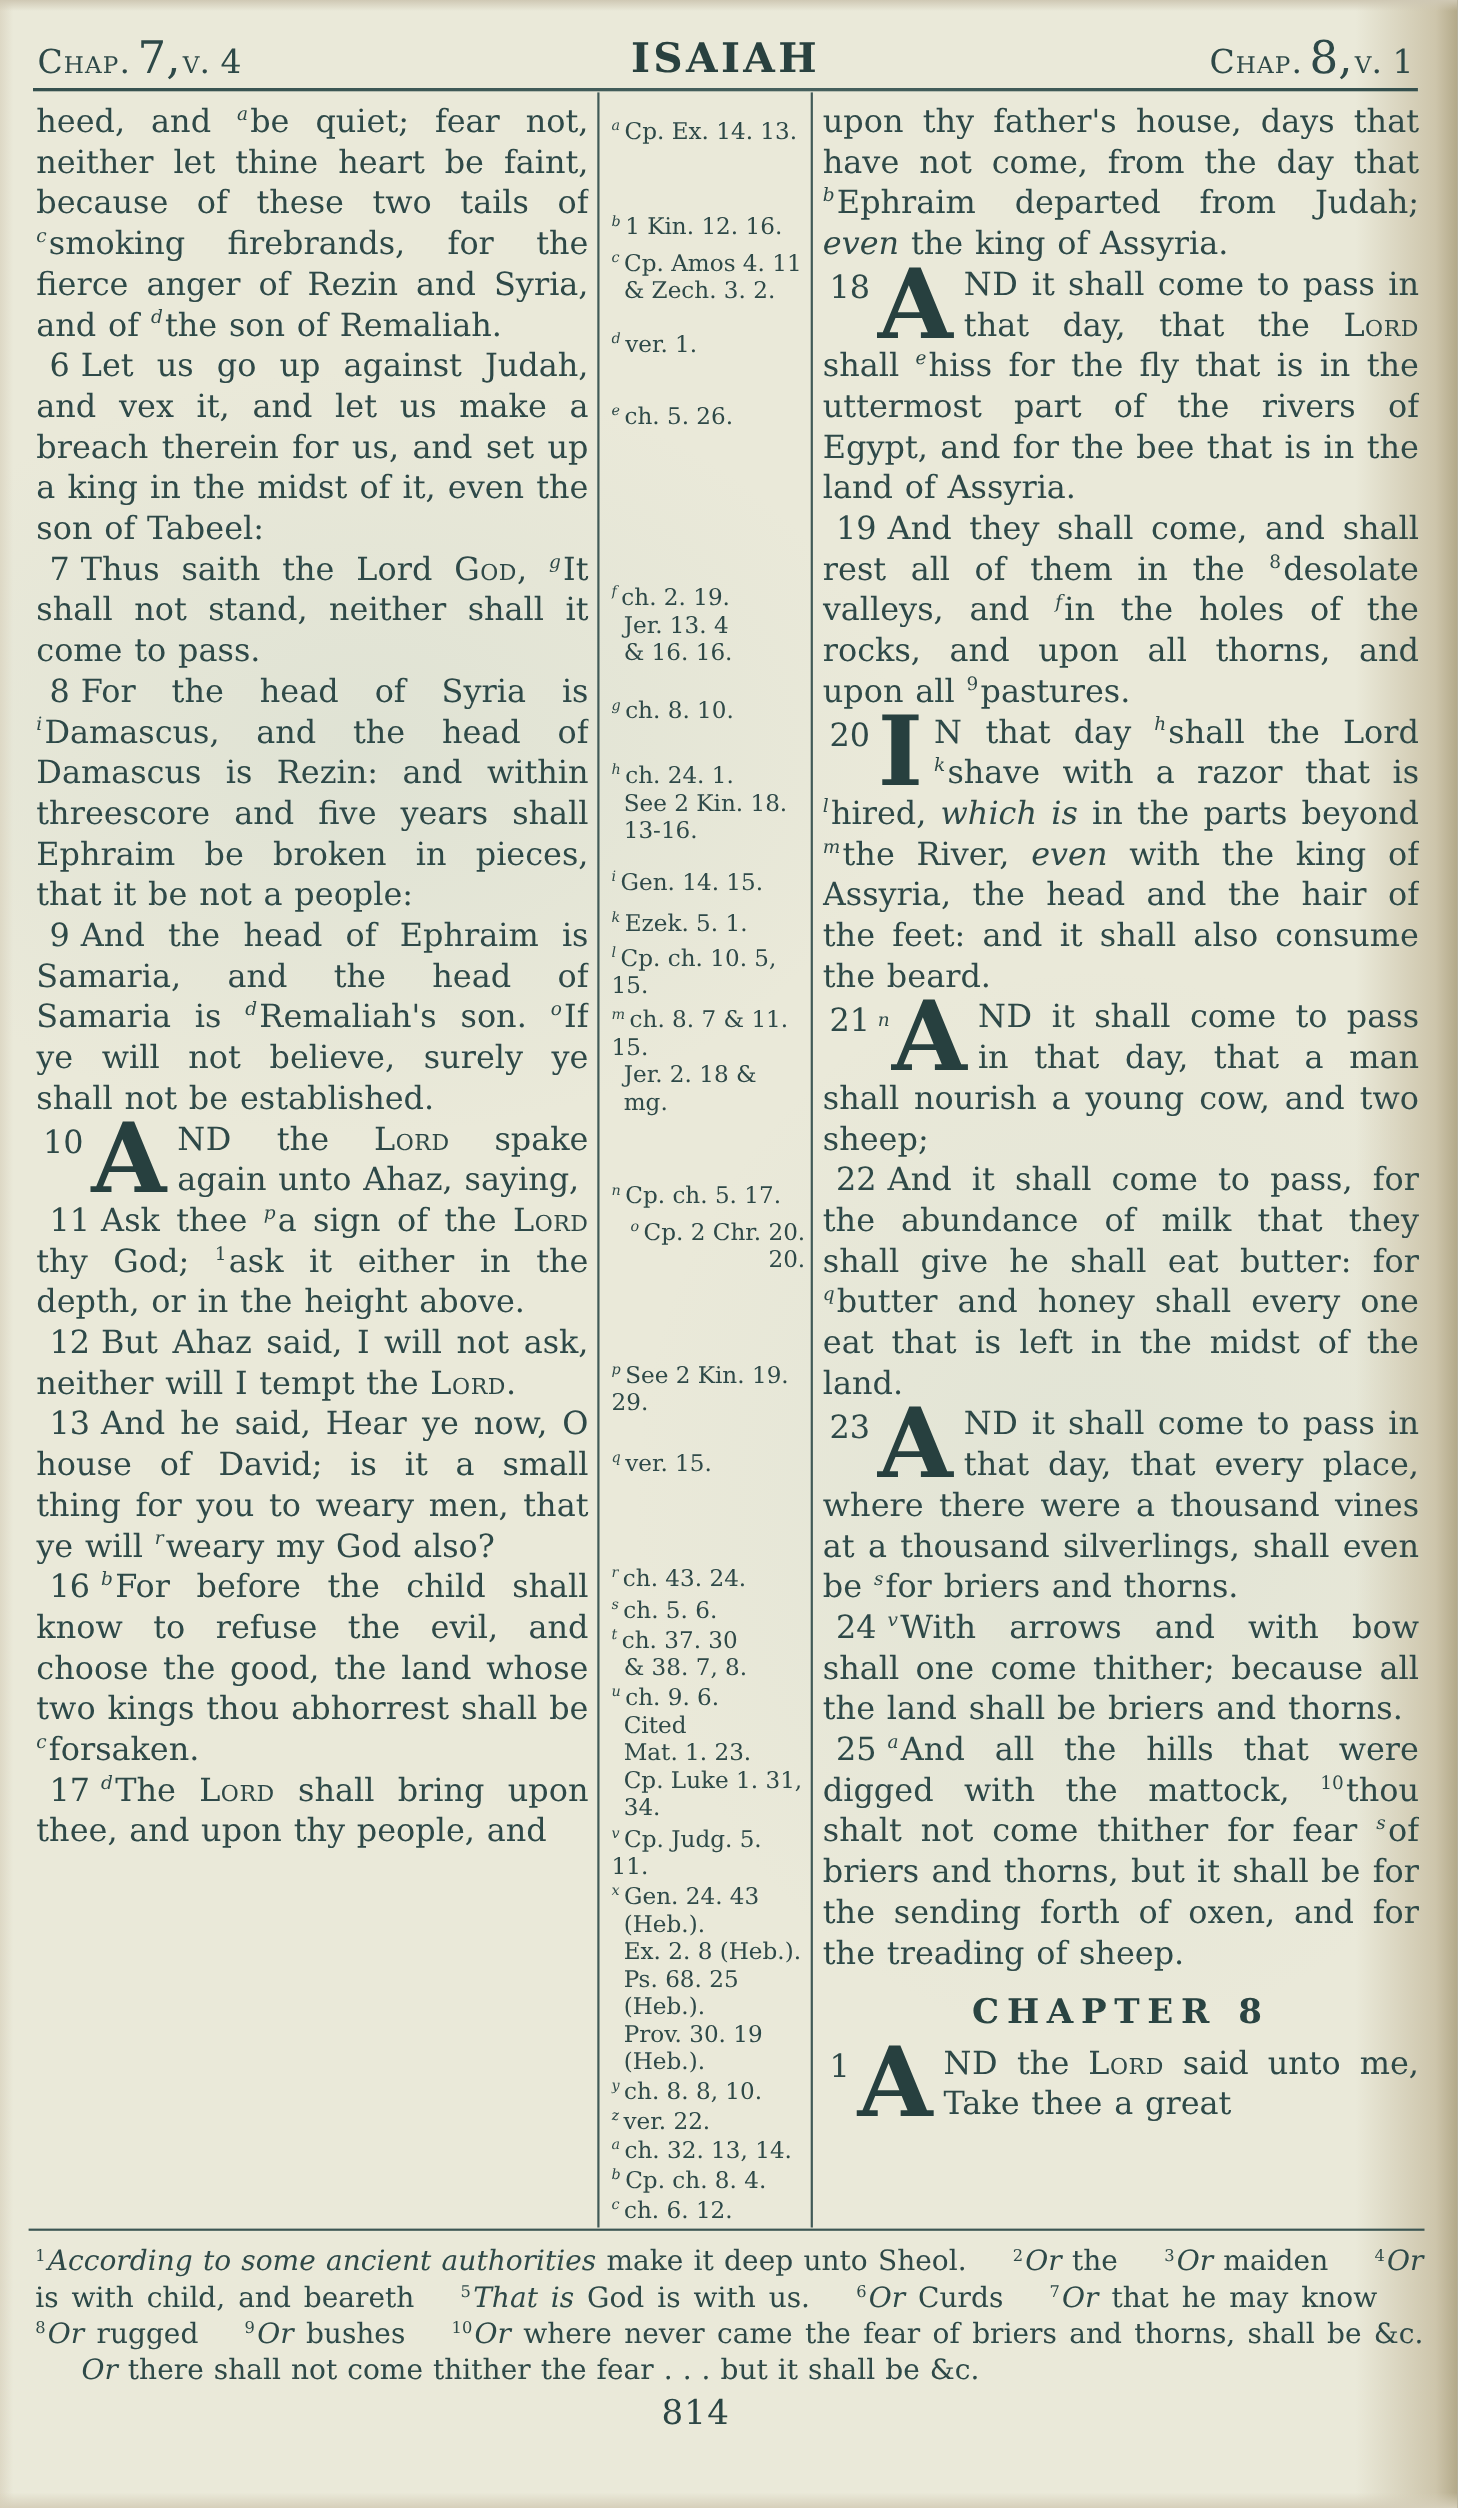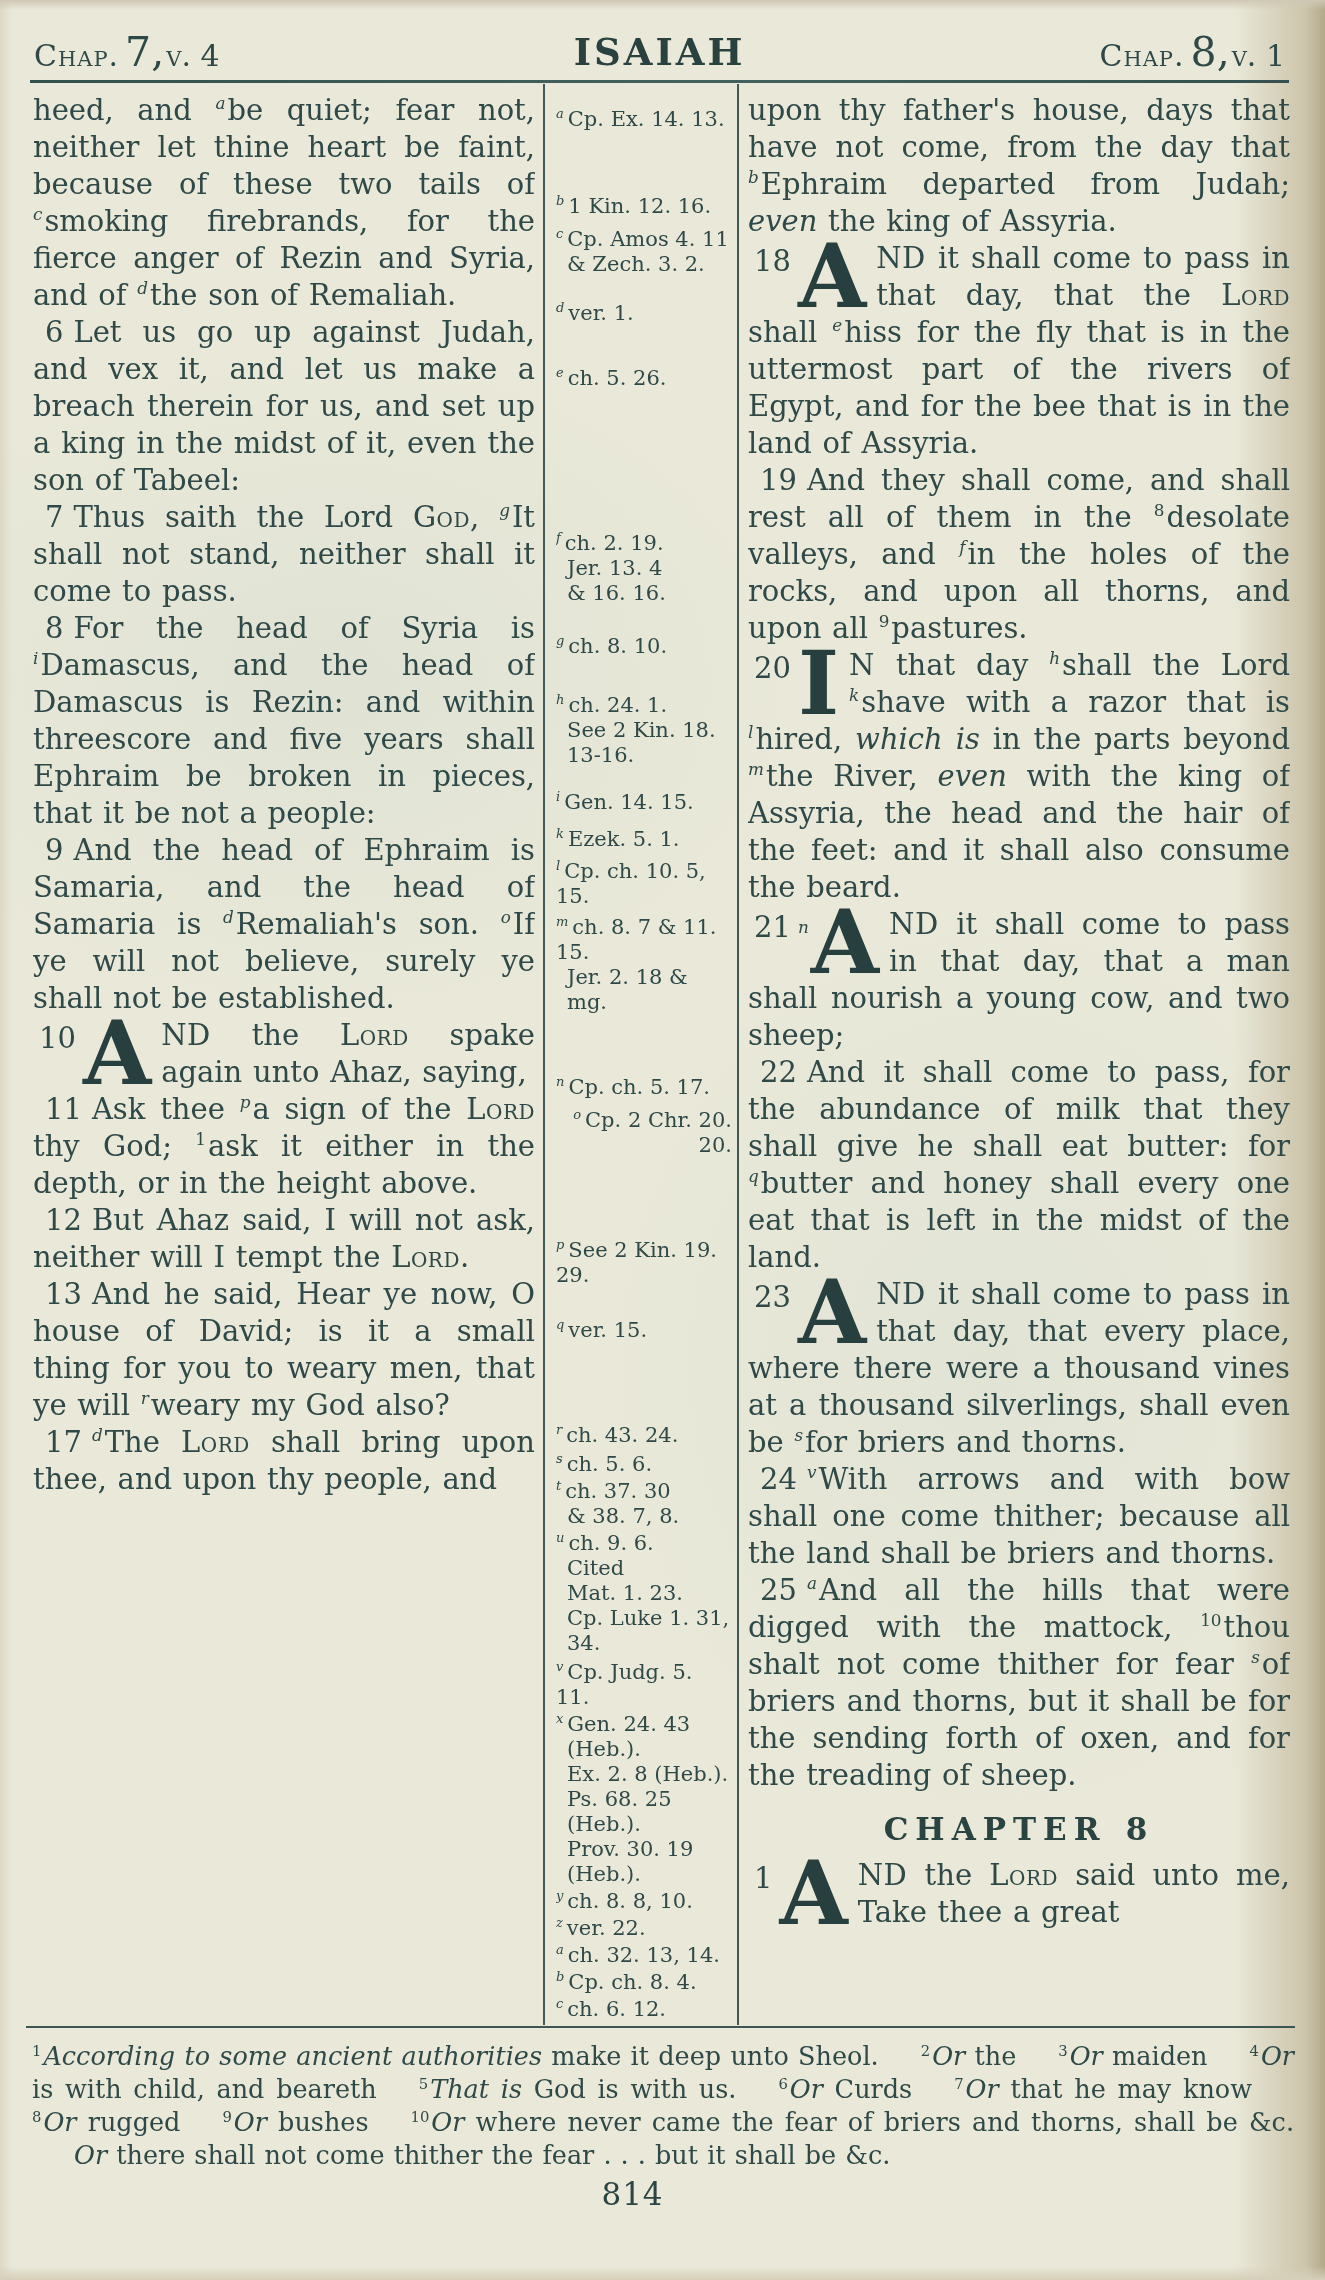--- a/index.html
+++ b/index.html
@@ -83,20 +83,21 @@
       <p class="verse"><span class="vn">7</span>Thus saith the Lord <span class="sc">God</span>, <sup class="rs">g</sup>It shall not stand, neither shall it come to pass.</p>
       <p class="verse"><span class="vn">8</span>For the head of Syria is <sup class="rs">i</sup>Damascus, and the head of Damascus is Rezin: and within threescore and five years shall Ephraim be broken in pieces, that it be not a people:</p>
       <p class="verse"><span class="vn">9</span>And the head of Ephraim is Samaria, and the head of Samaria is <sup class="rs">d</sup>Remaliah's son. <sup class="rs">o</sup>If ye will not believe, surely ye shall not be established.</p>
       <p class="verse"><span class="dcw">
           <span class="vn2">10</span>
           <span class="cap">A</span>
         </span><span class="caprest">ND</span> the <span class="sc">Lord</span> spake again unto Ahaz, saying,</p>
       <p class="verse"><span class="vn">11</span>Ask thee <sup class="rs">p</sup>a sign of the <span class="sc">Lord</span> thy God; <sup class="rn">1</sup>ask it either in the depth, or in the height above.</p>
       <p class="verse"><span class="vn">12</span>But Ahaz said, I will not ask, neither will I tempt the <span class="sc">Lord</span>.</p>
       <p class="verse"><span class="vn">13</span>And he said, Hear ye now, O house of David; is it a small thing for you to weary men, that ye will <sup class="rs">r</sup>weary my God also?</p>
+      <p class="verse"><span class="vn">16</span><sup class="rs">b</sup>For before the child shall know to refuse the evil, and choose the good, the land whose two kings thou abhorrest shall be <sup class="rs">c</sup>forsaken.</p>
       <p class="verse"><span class="vn">17</span><sup class="rs">d</sup>The <span class="sc">Lord</span> shall bring upon thee, and upon thy people, and</p>
     </div>
   <div class="col-refs" id="col-refs">
       <div class="ref" style="margin-top: 12px;">
         <div><sup class="rm">a</sup>Cp. Ex. 14. 13.</div>
       </div>
       <div class="ref" style="margin-top: 62px;">
         <div><sup class="rm">b</sup>1 Kin. 12. 16.</div>
       </div>
       <div class="ref" style="margin-top: 8px;">

